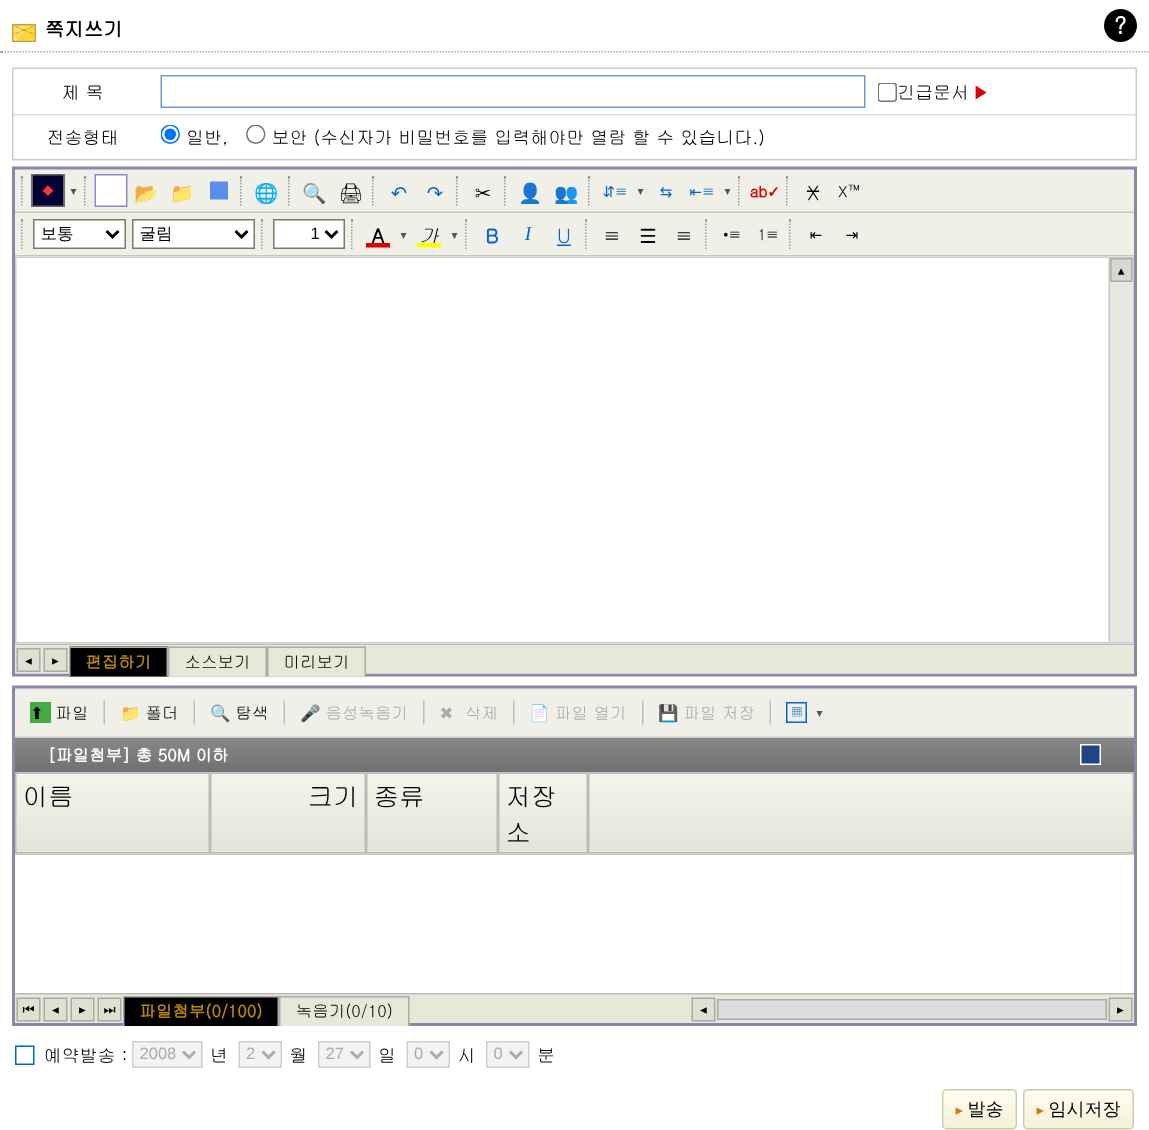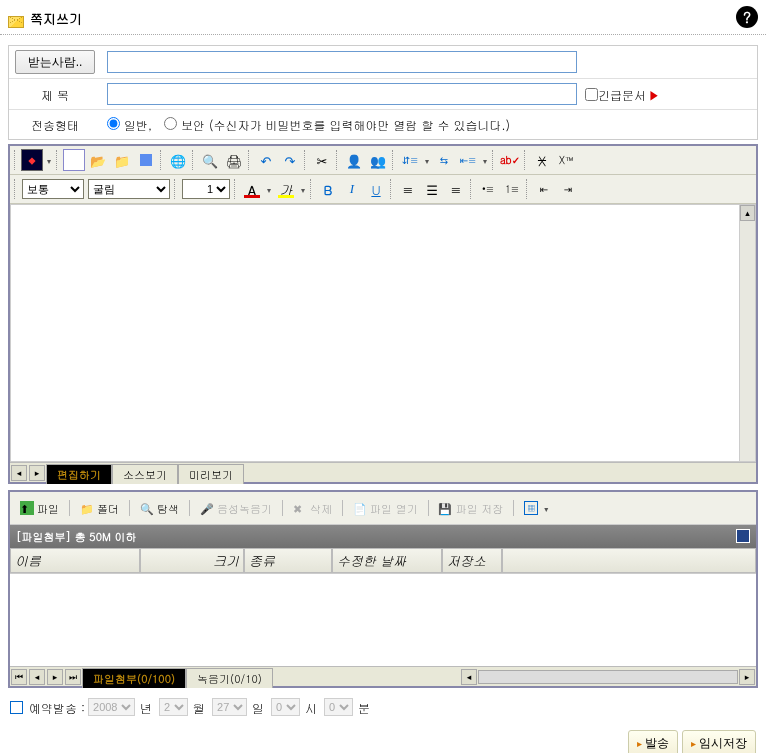--- a/index.html
+++ b/index.html
@@ -41,25 +41,25 @@
 .tab { padding: 2px 10px; font-size: 11px; border: 1px solid #aaa; border-bottom: none; background: #e8e8d8; cursor: pointer; position: relative; top: 1px; }
 .tab.active { background: #000000; color: #b8860b; font-weight: bold; }
 
 .attach-frame { border: 2px solid #88a; margin: 6px 8px 0 8px; background: #f0f0e8; }
 .attach-toolbar { display: flex; align-items: center; padding: 4px; border-bottom: 1px solid #ccc; font-size: 11px; }
 .at-btn { display: inline-flex; align-items: center; padding: 2px 4px; margin: 0 2px; cursor: pointer; }
 .at-btn.disabled { color: #aaa; cursor: default; }
 .at-sep { width: 1px; height: 16px; background: #bbb; margin: 0 4px; }
 .at-icon { width: 14px; height: 14px; margin-right: 3px; display:inline-block; }
 
-.attach-header { background: linear-gradient(#888, #707070); color: #fff; font-weight: bold; padding: 4px 6px; font-size: 11px; display:flex; align-items:flex-start;}
+.attach-header { background: linear-gradient(#888, #707070); color: #fff; font-weight: bold; padding: 4px 22px; font-size: 11px; display:flex; align-items:flex-start;}
 .reload-ic { margin-left:auto; width:14px; height:14px; background:#224488; border:1px solid #fff;}
 
 .attach-cols { display: flex; background: #e8e8d8; border-bottom: 1px solid #ccc; }
-.acol { border: 1px solid #bbb; padding: 2px 4px; font-size: 13px; background: linear-gradient(#f4f4ec,#e4e4d8); font-style: italic; }
+.acol { border: 1px solid #bbb; padding: 2px 4px; font-size: 17px; background: linear-gradient(#f4f4ec,#e4e4d8); }
 .attach-body { height: 92px; background: #fff; }
 
 .attach-tabs { display: flex; align-items: center; height: 20px; background: #e8e8d8; border-top: 1px solid #bbb; }
 .h-scroll { margin-left: auto; display:flex; align-items:center;}
 
 .schedule-row { padding: 10px; font-size: 12px; display: flex; align-items: center; }
 .sched-chk { width: 13px; height: 13px; border: 1px solid #06c; margin-right: 6px; }
 .sched-sel { height: 18px; border: 1px solid #bbb; background: #eee; margin: 0 3px; font-size: 11px; color:#888;}
 .unit { margin: 0 4px 0 2px; }
 
@@ -76,24 +76,20 @@
 </head>
 <body>
 
 <div class="header">
   <span class="envelope-icon"></span>
   <span class="header-title">쪽지쓰기</span>
   <span class="help-icon">?</span>
 </div>
 
 <div class="form-area">
-  <div class="form-row">
-    <button class="recipient-btn">받는사람..</button>
-    <input class="form-input" style="">
-  </div>
   <div class="form-row">
     <span class="form-label">제   목</span>
     <input class="form-input" style="">
     <input type="checkbox" class="urgent-chk" style="">
     <span>긴급문서</span>
     <span class="urgent-flag">▶</span>
   </div>
   <div class="form-row transfer-row">
     <span class="transfer-label">전송형태</span>
     <span class="radio-g">
@@ -236,21 +232,20 @@
       </span>
   </div>
   <div class="attach-header">
     <span>[파일첨부] 총 50M 이하</span>
     <span class="reload-ic"></span>
   </div>
   <div class="attach-cols">
     <div class="acol" style="width:130px;">이름</div>
     <div class="acol" style="width:104px;text-align:right;">크기</div>
     <div class="acol" style="width:88px;">종류</div>
-    <div class="acol" style="width:110px;">수정한 날짜</div>
     <div class="acol" style="width:60px;">저장소</div>
     <div class="acol" style="flex:1;"></div>
   </div>
   <div class="attach-body"></div>
   <div class="attach-tabs">
     <span class="tab-nav-btn">⏮</span>
     <span class="tab-nav-btn">◂</span>
     <span class="tab-nav-btn">▸</span>
     <span class="tab-nav-btn">⏭</span>
     <span class="tab active">파일첨부(0/100)</span>

